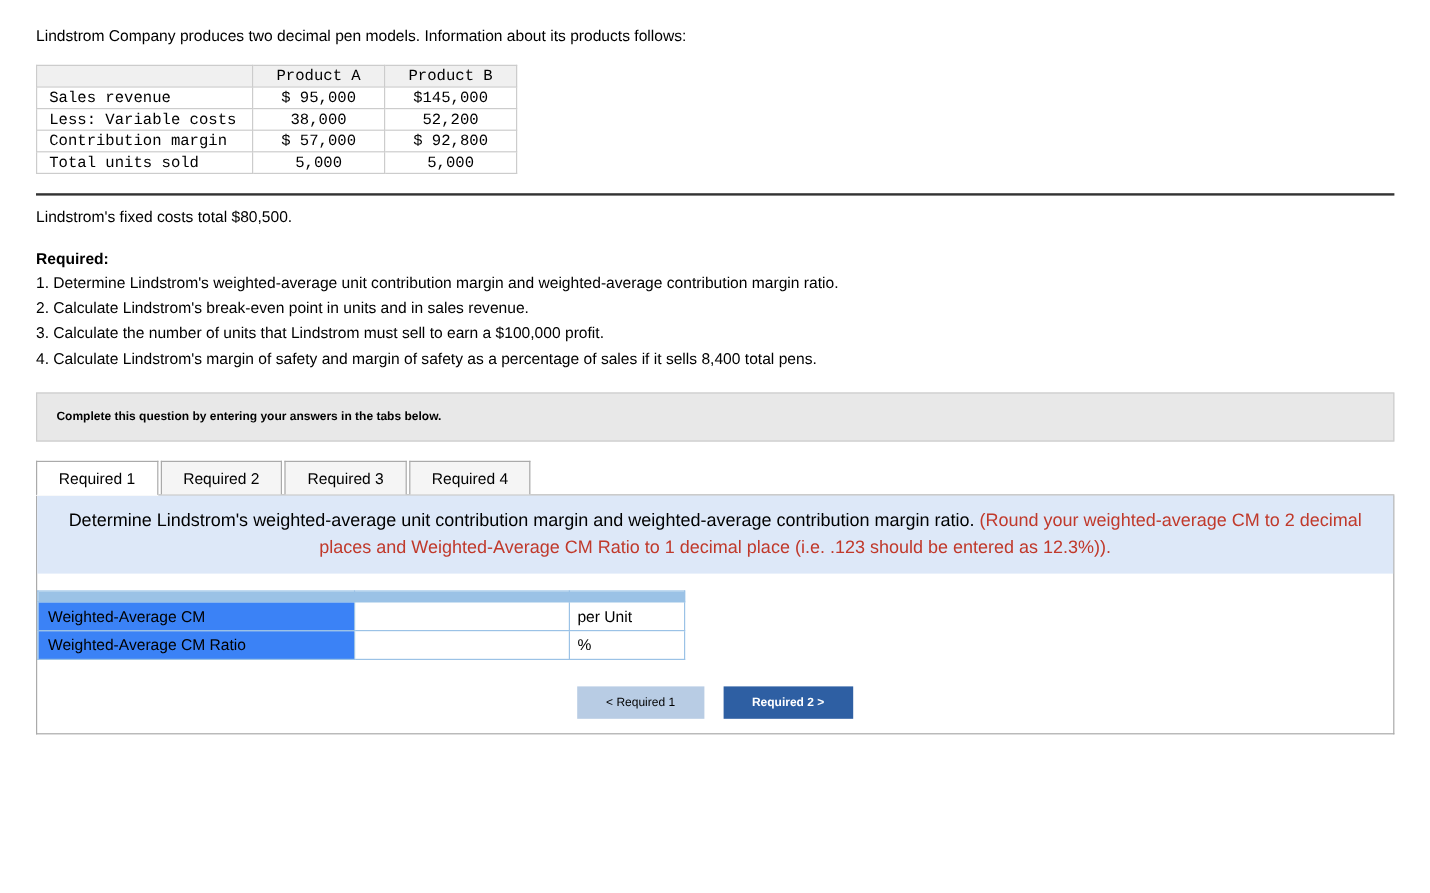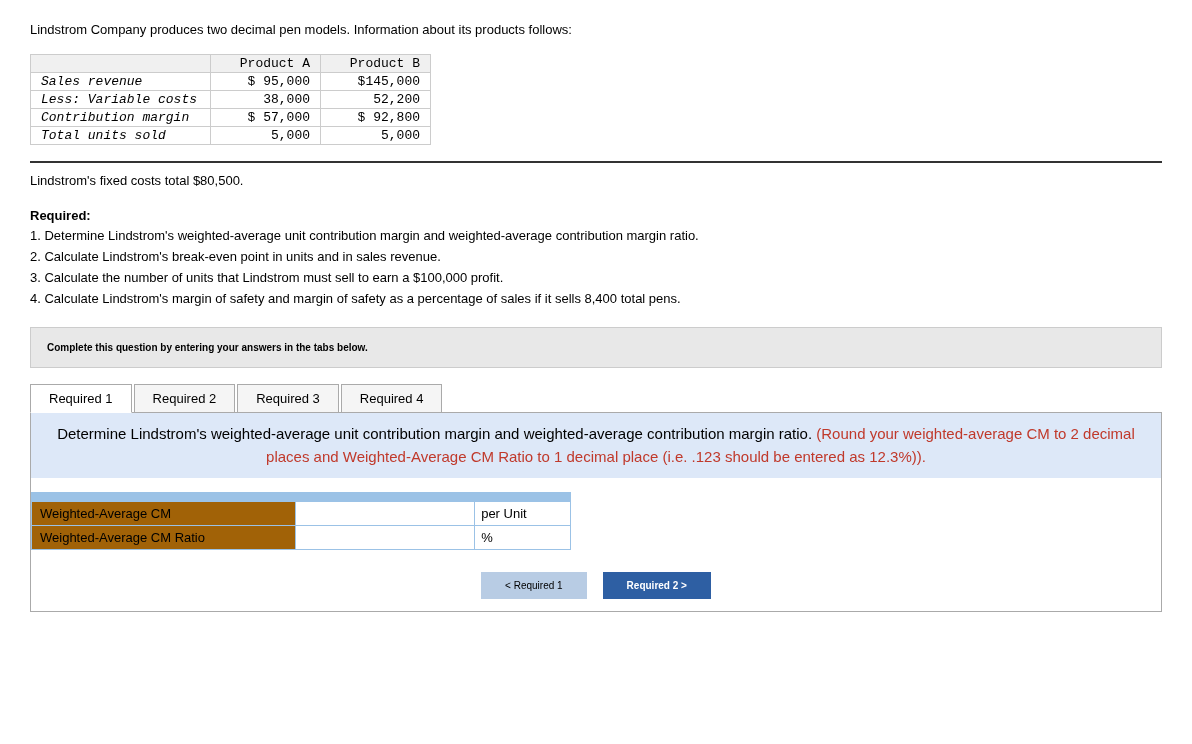--- a/index.html
+++ b/index.html
@@ -22,24 +22,23 @@
       margin-bottom: 16px;
       font-family: 'Courier New', monospace;
       font-size: 13px;
     }
     .data-table td {
       padding: 1px 10px;
       border: 1px solid #ccc;
     }
     .data-table td:first-child {
       width: 180px;
-      font-style: italic;
     }
     .data-table td.num {
-      text-align: right;
+      text-align: center;
       width: 110px;
     }
     .data-table thead td {
       text-align: center;
       font-weight: normal;
       background: #f0f0f0;
     }
     .fixed-costs {
       font-size: 13px;
       margin-bottom: 18px;
@@ -114,21 +113,21 @@
       text-align: center;
       font-size: 12px;
     }
     .answer-table tbody tr td {
       border: 1px solid #9bc2e6;
       padding: 4px 8px;
       font-size: 13px;
     }
     .answer-table tbody tr td:first-child {
       width: 220px;
-      background: #a16207;
+      background: #3b82f6;
     }
     .answer-table tbody tr td.input-cell {
       width: 150px;
       background: #fff;
       padding: 2px 4px;
     }
     .answer-table tbody tr td.unit-cell {
       width: 80px;
       background: #fff;
       text-align: left;

